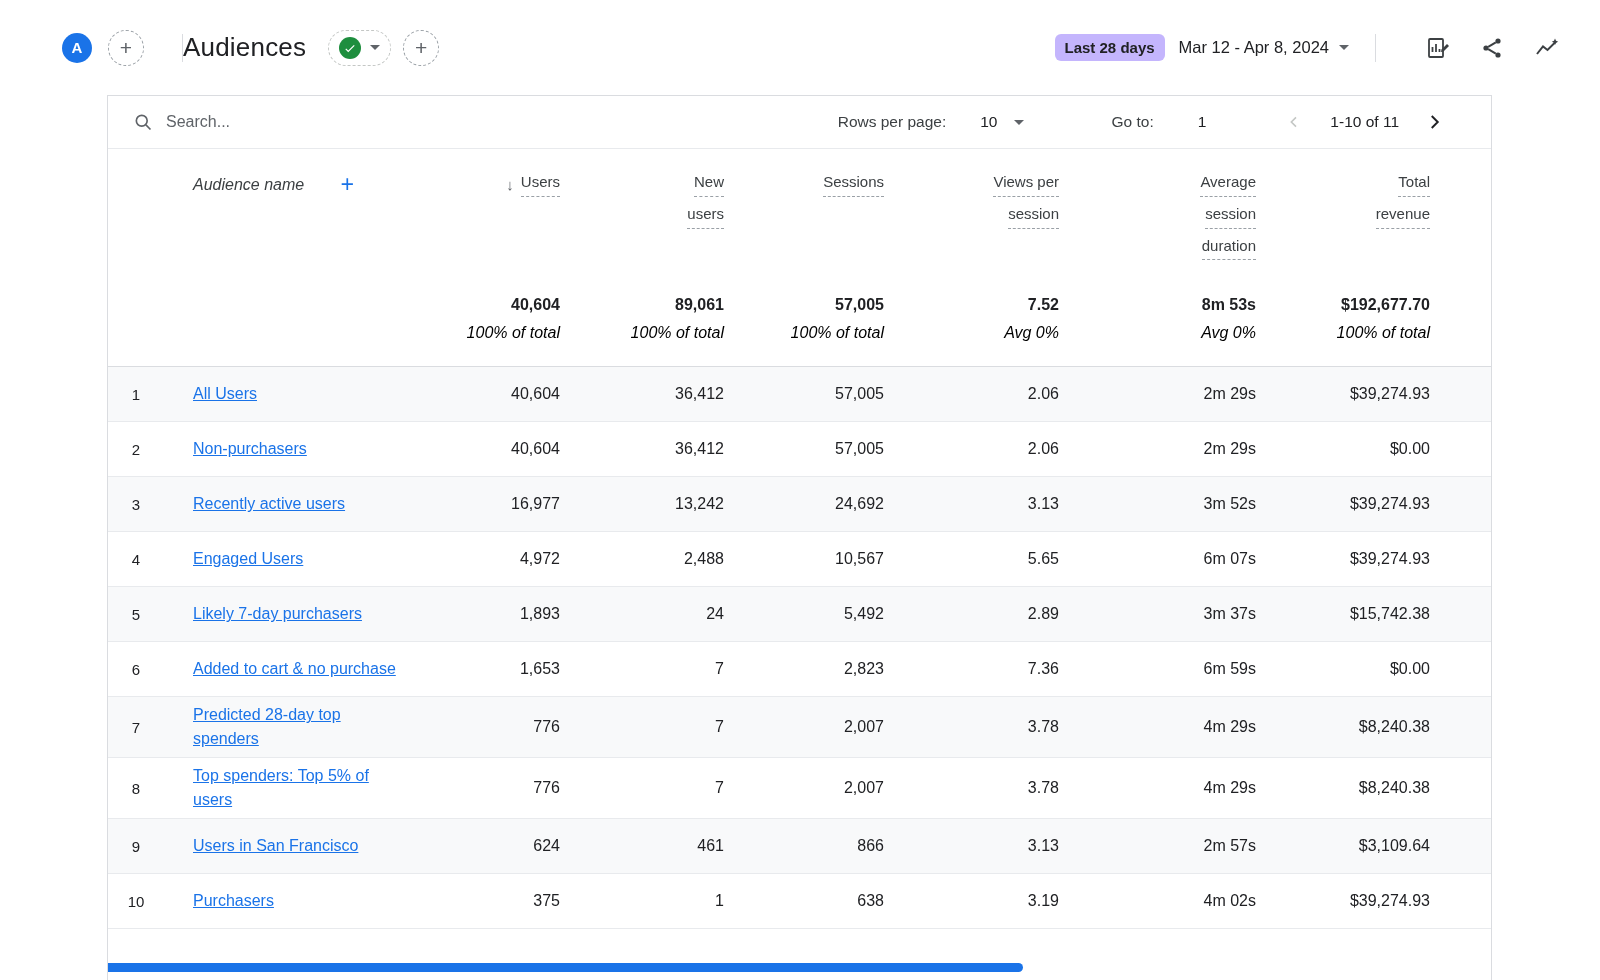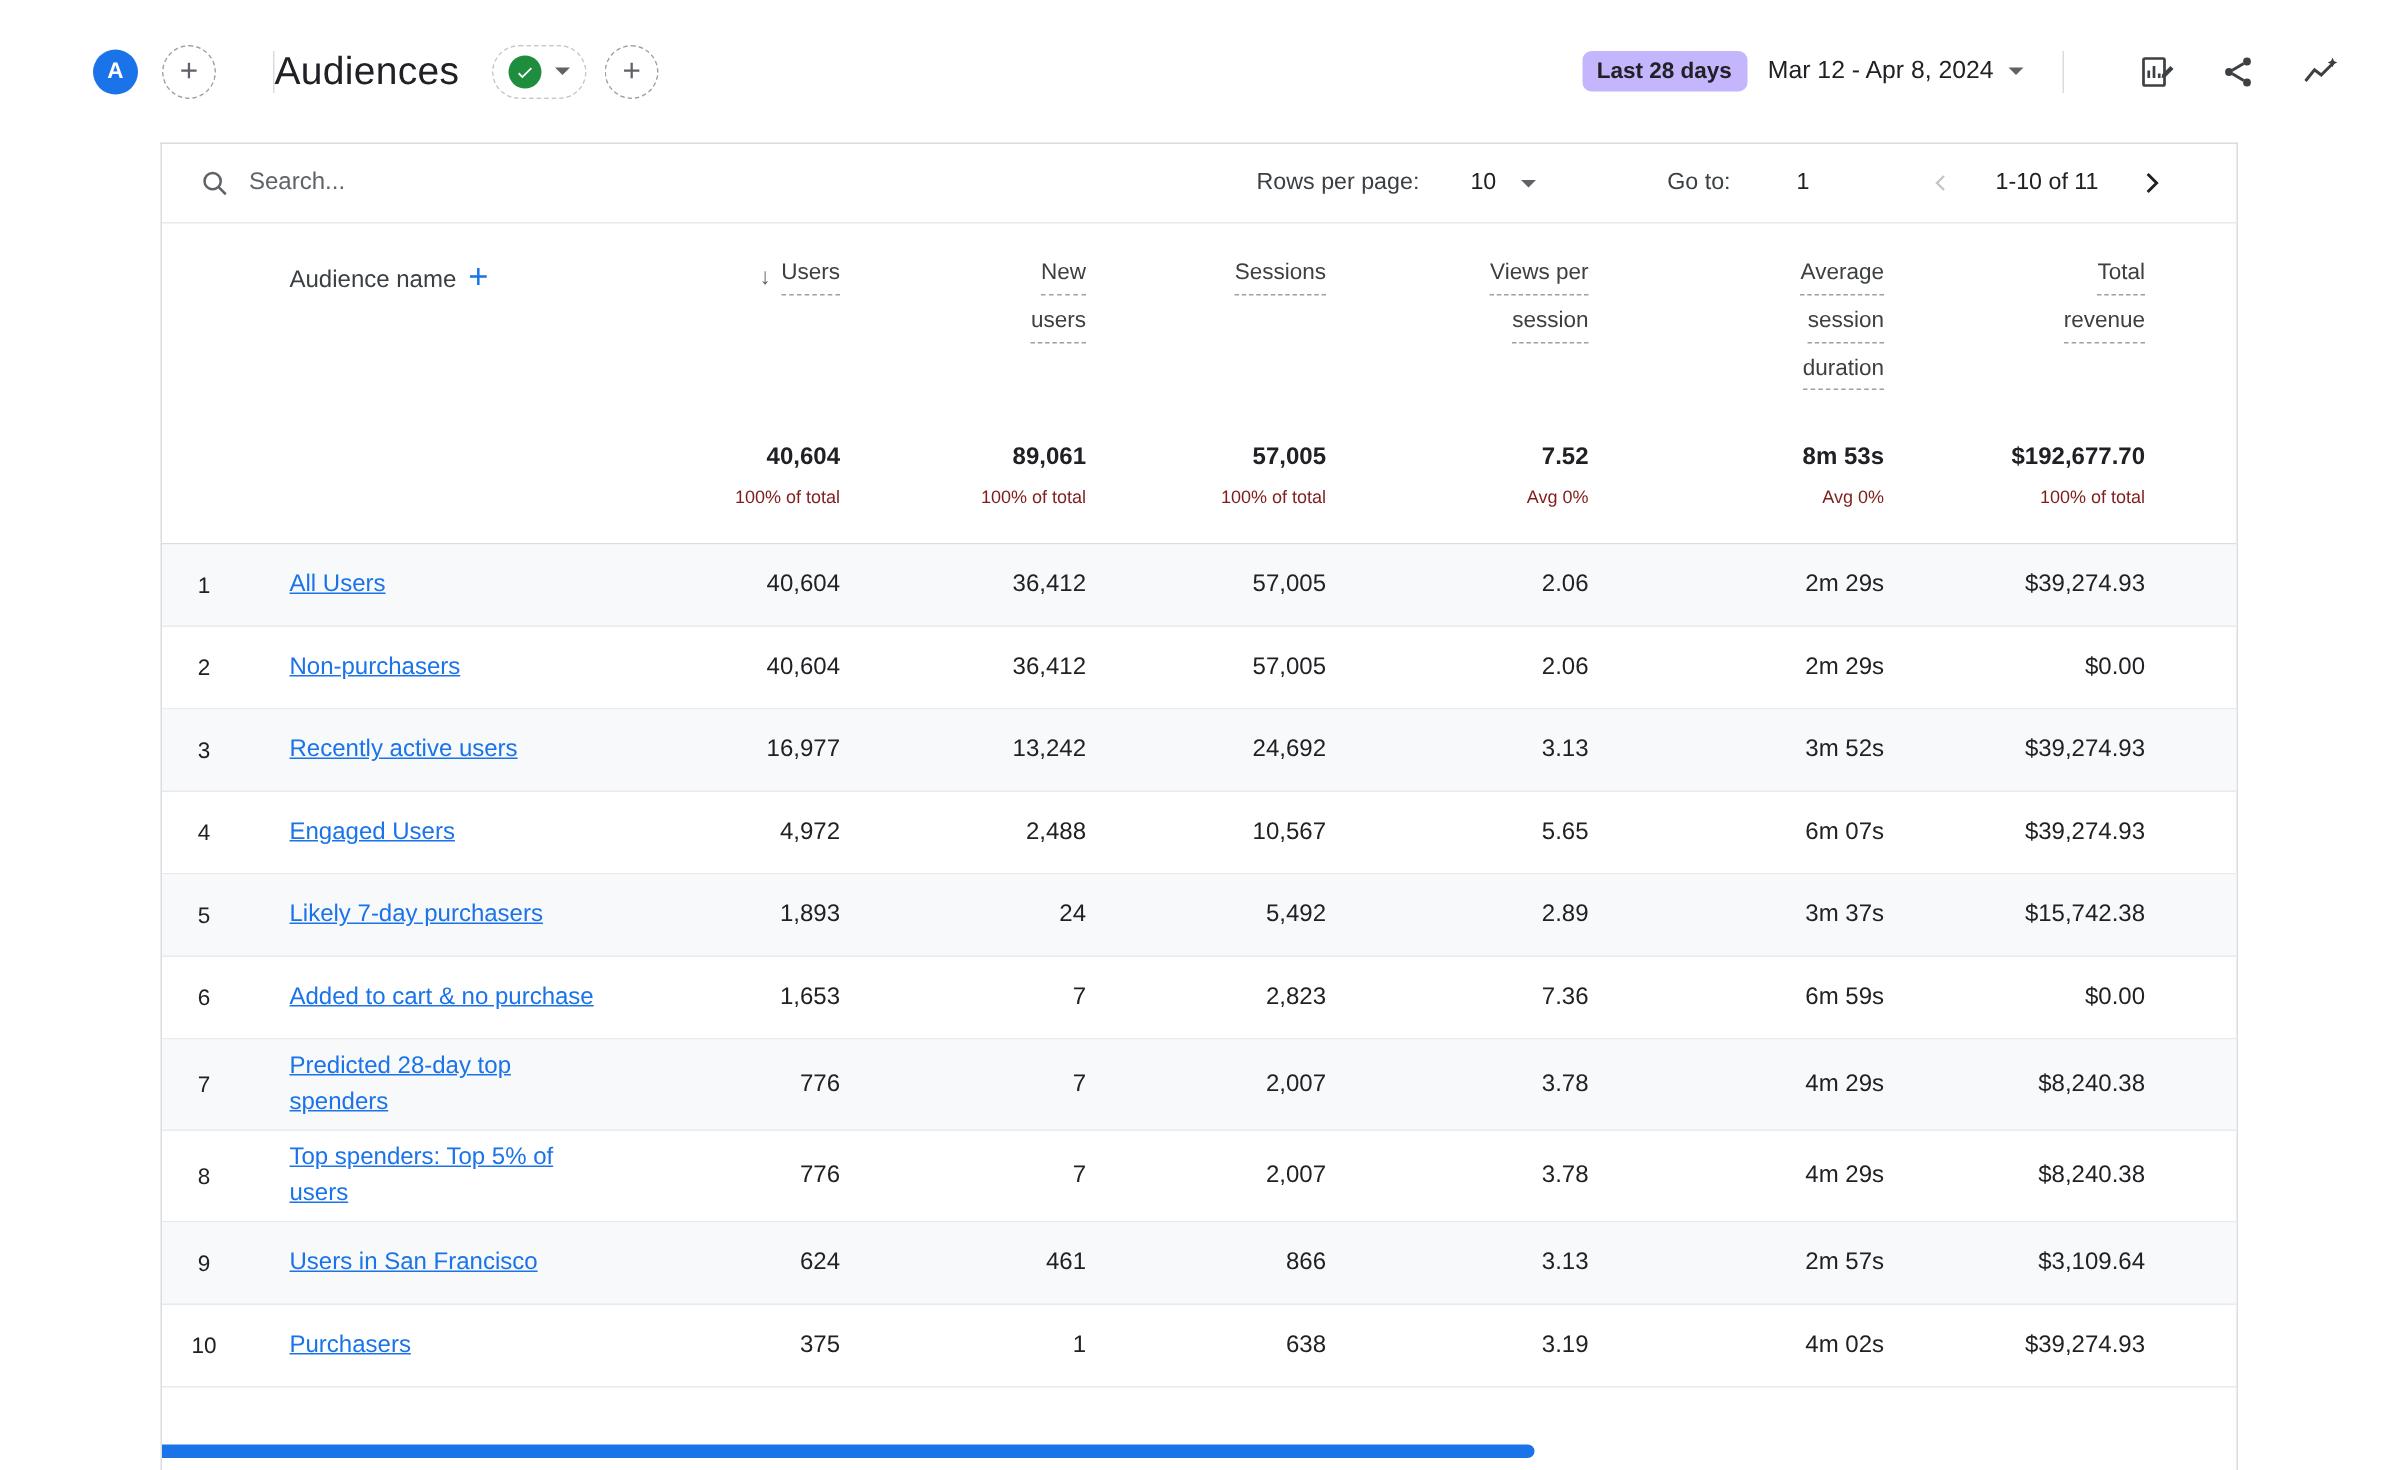--- a/index.html
+++ b/index.html
@@ -48,33 +48,33 @@
   .goto { display:flex; align-items:center; margin-left:88px; }
   .goto-value { margin-left:44px; font-size:15.5px; color:#202124; cursor:text; }
   .pager { display:flex; align-items:center; margin-left:80px; gap:26px; }
   .chev { width:18px; height:18px; display:flex; align-items:center; cursor:pointer; }
   .pager-text { font-size:15.5px; color:#202124; }
 
   
   .grid { display:grid; grid-template-columns:56px 268px 128px 164px 160px 175px 197px 174px;
           padding-right:58px; }
   .thead { padding-top:20px; align-items:start; }
-  .name-head { grid-column:2; padding-left:29px; display:flex; align-items:flex-end; gap:8px;
-          font-size:16px; color:#3c4043; padding-top:4px; }
+  .name-head { grid-column:2; padding-left:29px; display:flex; align-items:center; gap:36px;
+          font-size:16px; color:#3c4043; padding-top:4px;font-style:italic; }
   .add-audience { color:#1a73e8; font-size:23px; font-weight:400; cursor:pointer; line-height:1; }
   .col-head { display:flex; flex-direction:column; align-items:flex-end; font-size:15px;
           color:#3c4043; cursor:pointer; padding-top:4px; }
   .head-line { display:flex; align-items:center; gap:7px; margin-bottom:8px; }
   .dashed { border-bottom:1px dashed #9aa0a6; padding-bottom:4px; line-height:1.25; }
   .sort-arrow { color:#5f6368; font-size:15px; }
 
   .totals { padding-top:28px; padding-bottom:24px; border-bottom:1px solid #dadce0; }
   .total-cell { text-align:right; }
   .total-value { font-size:16px; font-weight:700; color:#202124; }
-  .total-sub { font-size:12px; color:#7f1d1d; margin-top:10px; }
+  .total-sub { font-size:16px; color:#000000; margin-top:10px;font-style:italic; }
 
   .row { min-height:55px; align-items:center; border-bottom:1px solid #e8eaed; padding:6px 0 6px 0; }
   .row.stripe { background:#f8f9fa; }
   .cell.idx { text-align:center; font-size:15px; color:#202124; }
   .name-cell { padding-left:29px; }
   .aud-link { color:#1a73e8; text-decoration:underline; font-size:16px; line-height:1.5;
           display:inline-block; max-width:212px; cursor:pointer; }
   .cell.num { text-align:right; font-size:16px; color:#202124; }
 
   .hscrollbar { position:absolute; bottom:8px; left:0; width:915px; height:9px;

